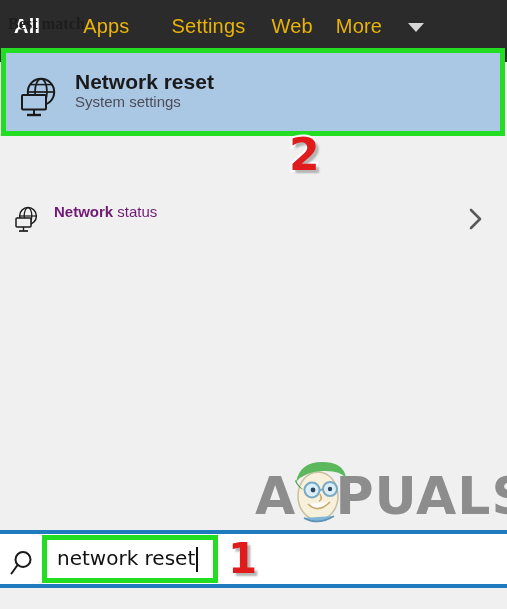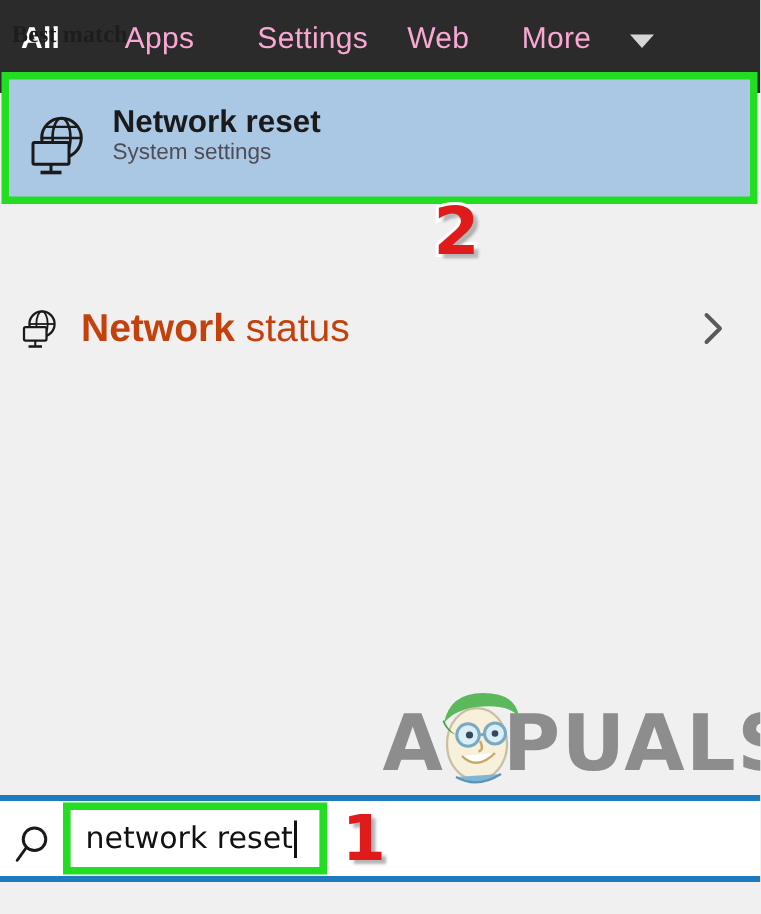--- a/index.html
+++ b/index.html
@@ -15,29 +15,29 @@
   .tabbar{
     position:absolute;left:0;top:0;width:507px;height:62px;
     background:#2b2b2b;
   }
   .tabs{
     position:absolute;left:0;top:0;width:507px;height:52px;
     display:flex;align-items:center;
   }
   .tab{
     position:relative;height:52px;display:flex;align-items:center;
-    color:#f9a8d4;font-size:20px;letter-spacing:.2px;
+    color:#eab308;font-size:20px;letter-spacing:.2px;
     padding:0 0 0 0;cursor:default;
   }
   .tab.active{color:#ffffff;font-weight:bold;}
   .tab-all{margin-left:14px;}
   .tab-apps{margin-left:43px;}
   .tab-docs{margin-left:42px;}
   .tab-web{margin-left:26px;}
-  .tab-more{margin-left:35px;display:flex;align-items:center;gap:26px;}
+  .tab-more{margin-left:23px;display:flex;align-items:center;gap:26px;}
   .caret{
     width:0;height:0;border-left:8px solid transparent;border-right:8px solid transparent;
     border-top:9px solid #d6d6d6;display:inline-block;margin-top:3px;
   }
   .tab-underline{
     position:absolute;left:8px;top:56px;width:59px;height:4px;background:#0a7bd4;
   }
 
   
   .content{
@@ -66,21 +66,21 @@
   .res-sub{
     position:absolute;left:75px;top:93px;font-size:15px;color:#4d4d58;
   }
 
   
   .set-row{
     position:absolute;left:0;top:192px;width:507px;height:54px;
   }
   .set-icon{position:absolute;left:12px;top:206px;width:28px;height:28px;}
   .set-label{
-    position:absolute;left:54px;top:203px;font-size:26px;color:#c2410c;
+    position:absolute;left:54px;top:203px;font-size:15px;color:#701a75;
   }
   .set-label b{font-weight:bold;}
   .set-label span.norm{font-weight:normal;}
   .set-chev{
     position:absolute;right:21px;top:206px;width:20px;height:26px;
   }
 
   
   .watermark{
     position:absolute;left:255px;top:452px;width:250px;height:78px;

